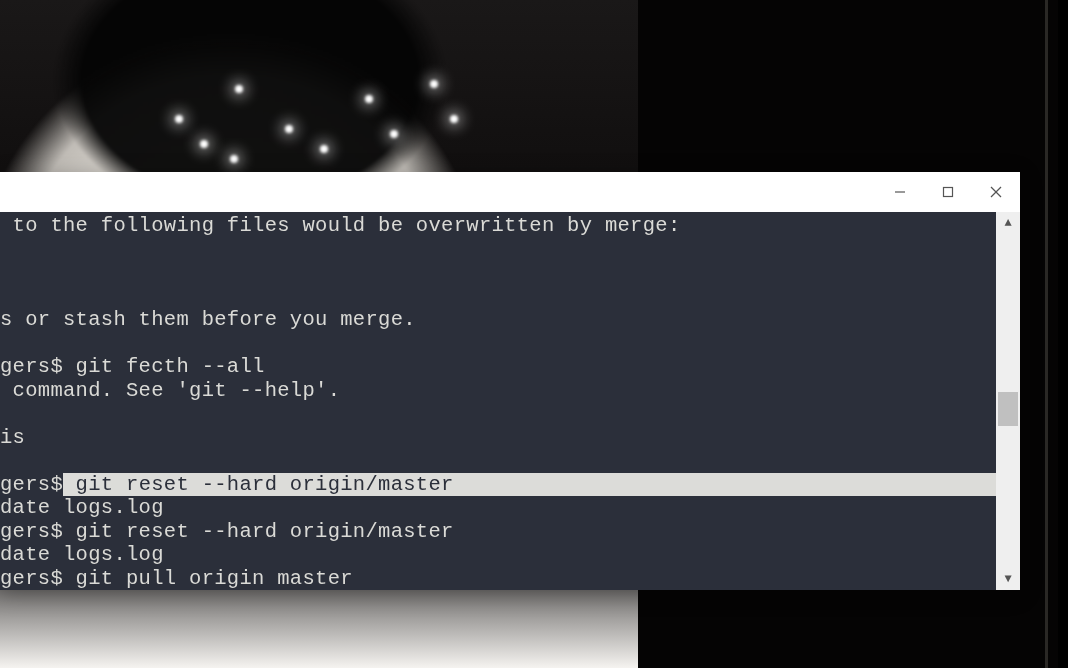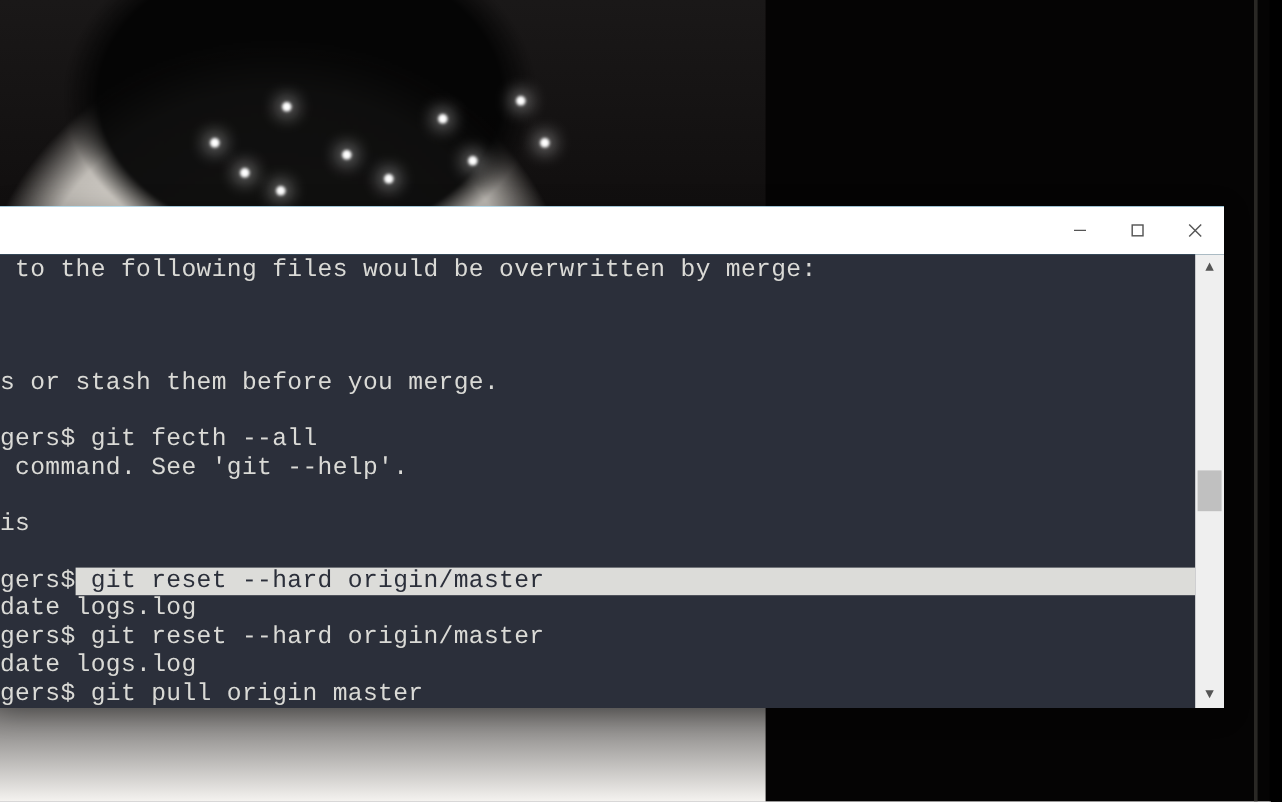--- a/index.html
+++ b/index.html
@@ -57,21 +57,21 @@
       right: 0; top: 0;
       width: 10px; height: 668px;
       background: #000;
     }
 
     .window {
       position: absolute;
       left: 0;
       top: 172px;
       width: 1020px;
-      background: #0ea5e9;
+      background: #86efac;
       box-shadow: 0 4px 20px rgba(0,0,0,0.3);
     }
     .titlebar {
       height: 40px;
       background: #ffffff;
       display: flex;
       justify-content: flex-end;
       align-items: center;
     }
     .win-btn {

